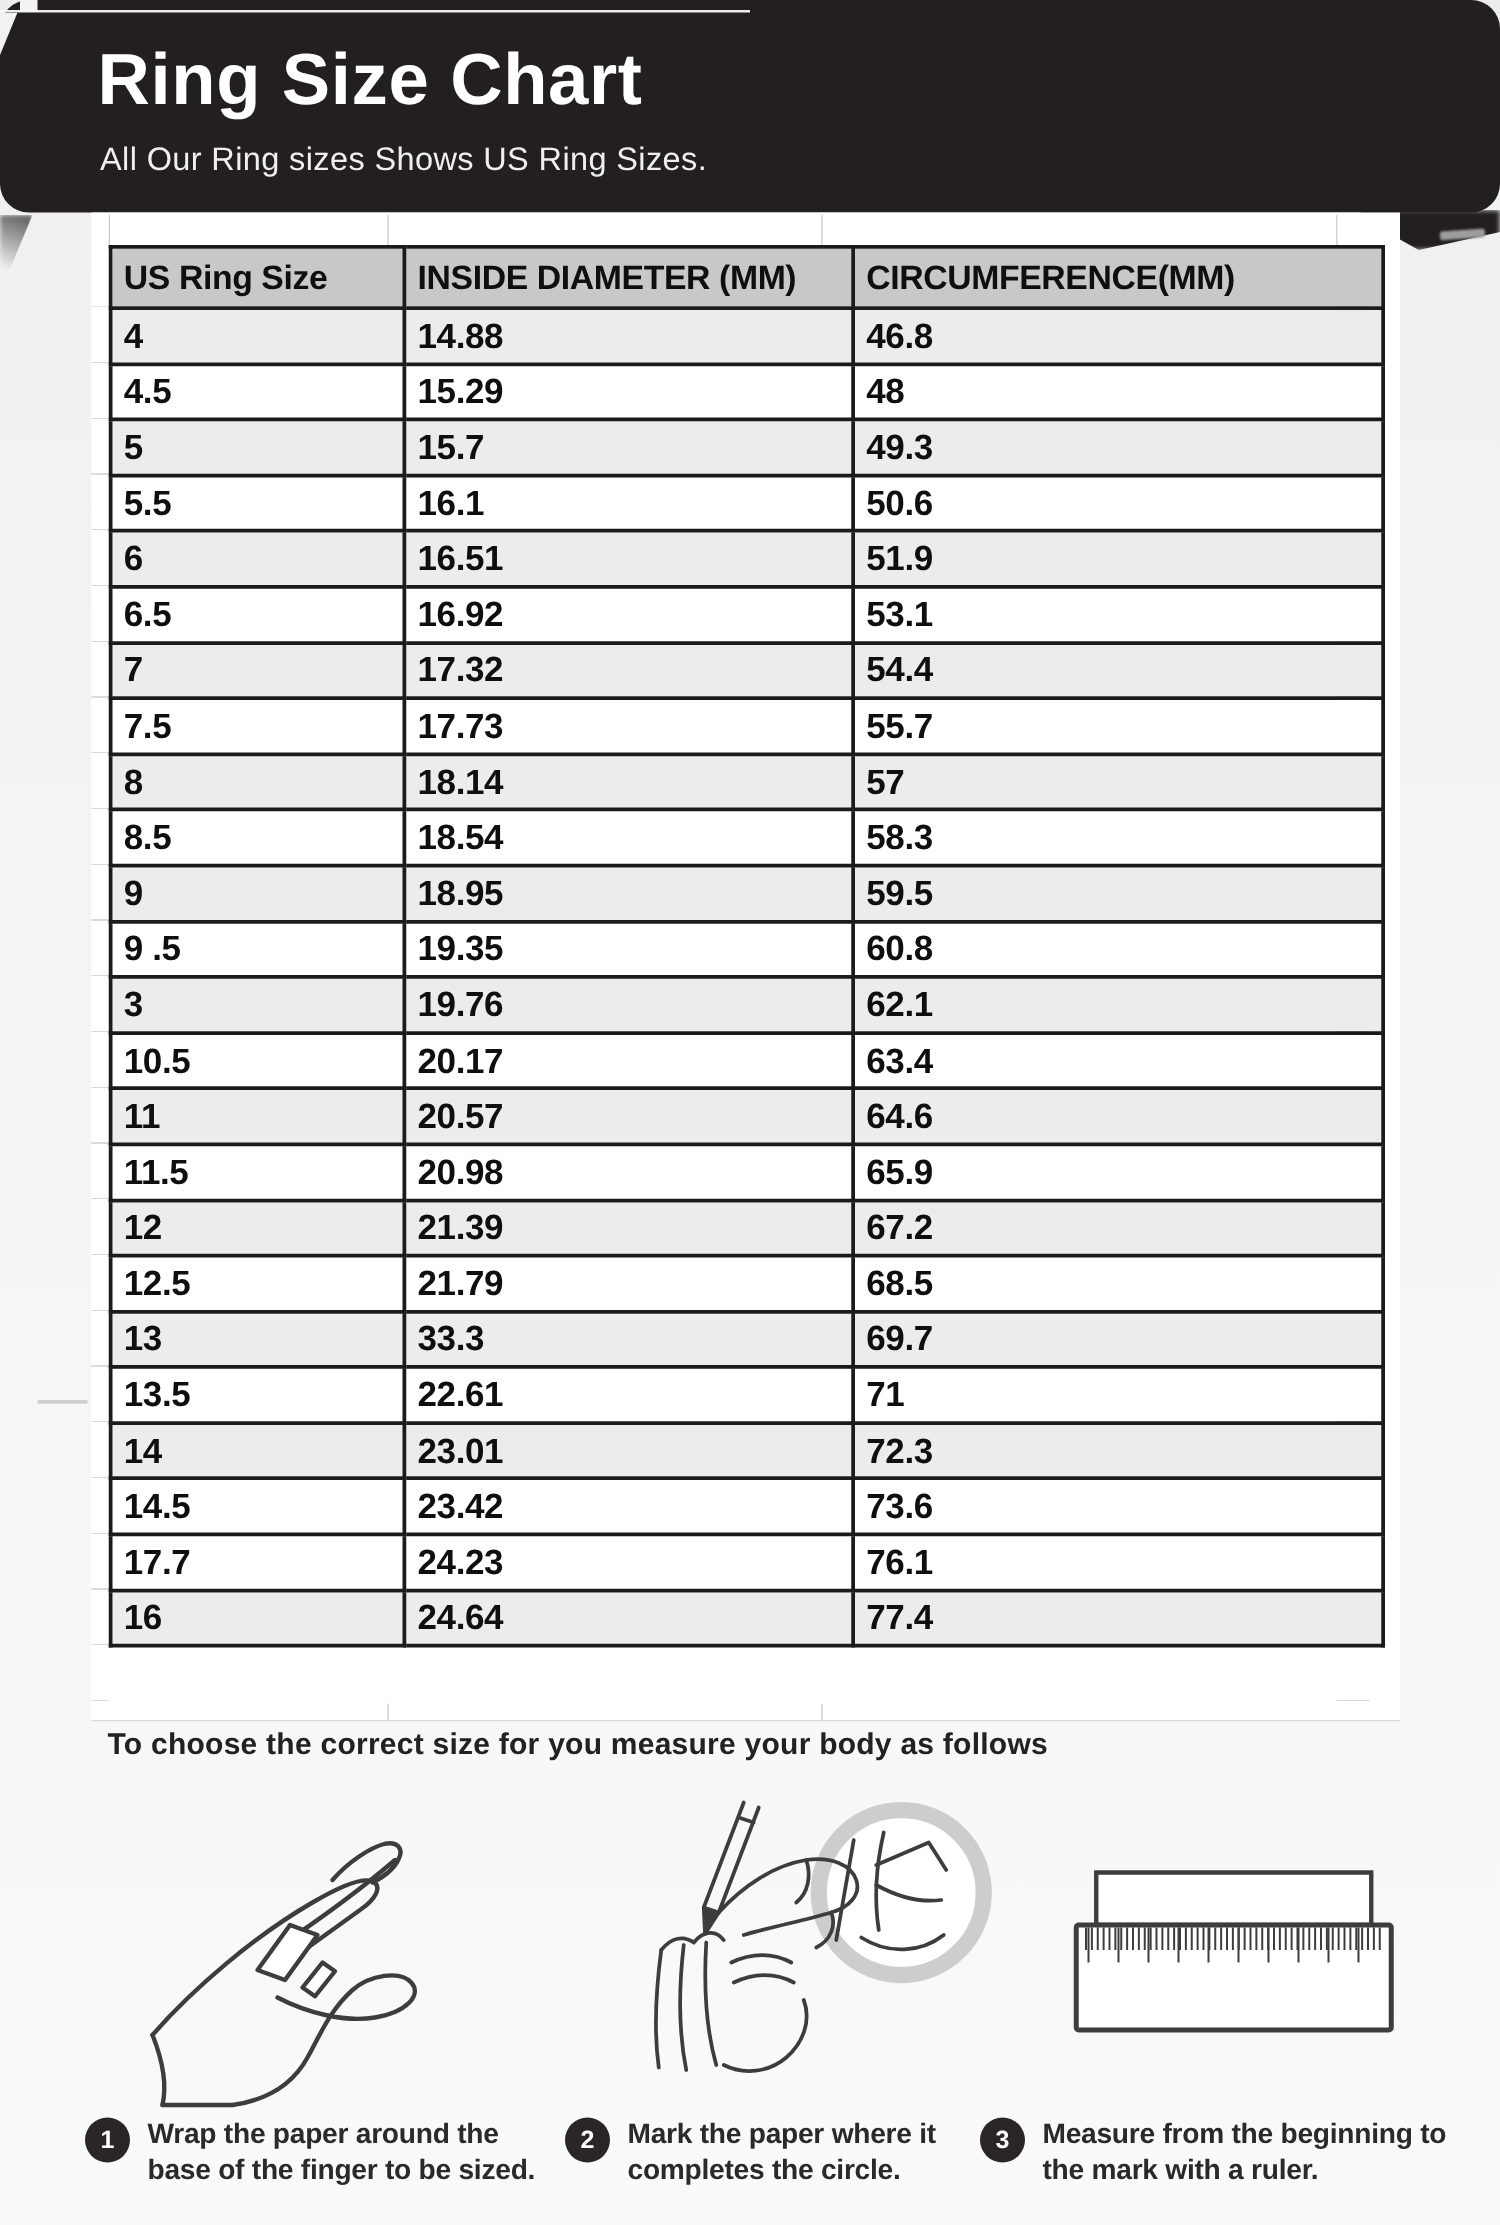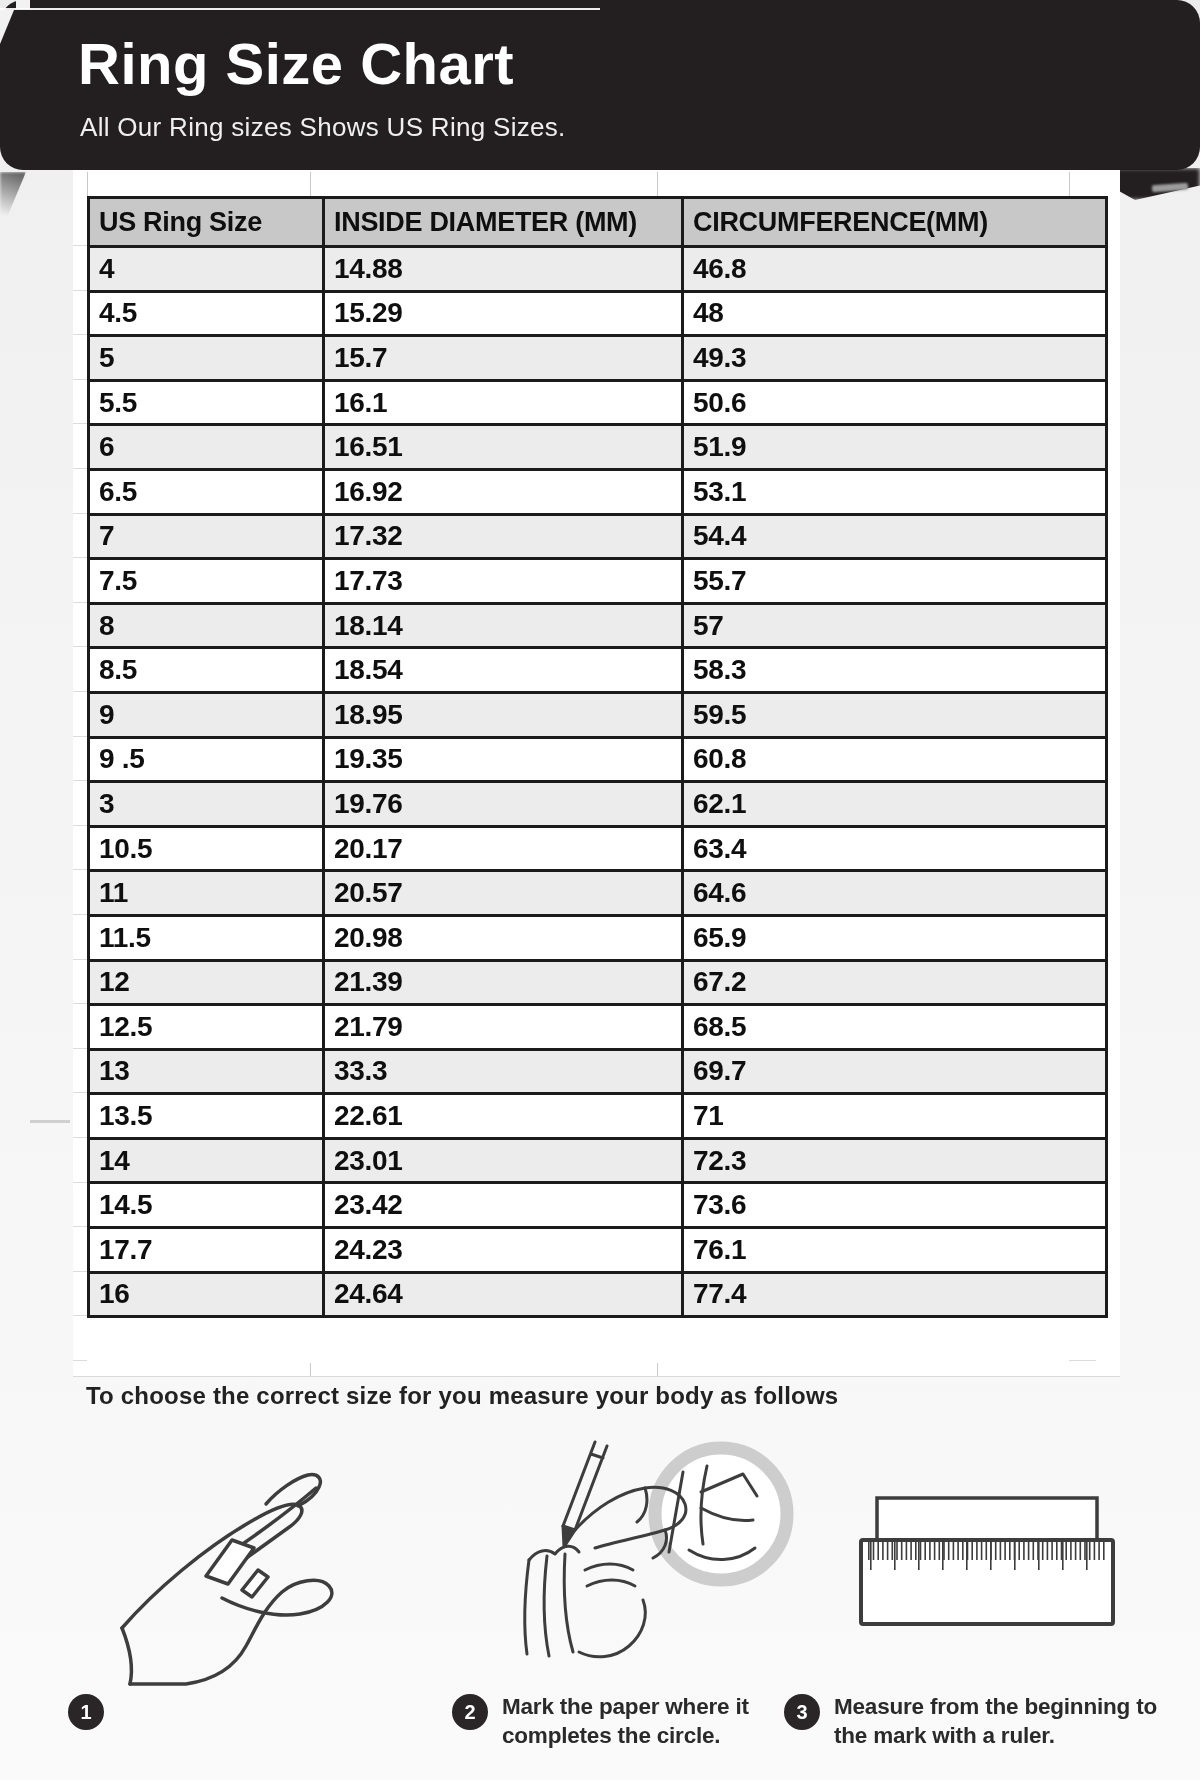--- a/index.html
+++ b/index.html
@@ -245,20 +245,21 @@
 
   <svg class="illus" style="left:855px;top:1492px" width="270" height="140" viewBox="0 0 270 140" fill="none">
     <rect x="22" y="6" width="220" height="42" fill="#fff" stroke="#3d3d3d" stroke-width="3.5"></rect>
     <rect x="6" y="48" width="252" height="84" rx="2" fill="#fff" stroke="#3d3d3d" stroke-width="4"></rect>
     <line x1="13" y1="59" x2="251" y2="59" stroke="#3d3d3d" stroke-width="18" stroke-dasharray="1.6 3.1"></line>
     <line x1="15" y1="64" x2="251" y2="64" stroke="#3d3d3d" stroke-width="28" stroke-dasharray="1.6 22.4"></line>
   </svg>
 
   <div class="step" style="left:68px;top:1692px">
     <div class="step-badge">1</div>
+    <div class="step-text w1">Wrap the paper around the base of the finger to be sized.</div>
   </div>
   <div class="step" style="left:452px;top:1692px">
     <div class="step-badge">2</div>
     <div class="step-text w2">Mark the paper where it completes the circle.</div>
   </div>
   <div class="step" style="left:784px;top:1692px">
     <div class="step-badge">3</div>
     <div class="step-text w3">Measure from the beginning to the mark with a ruler.</div>
   </div>
 

